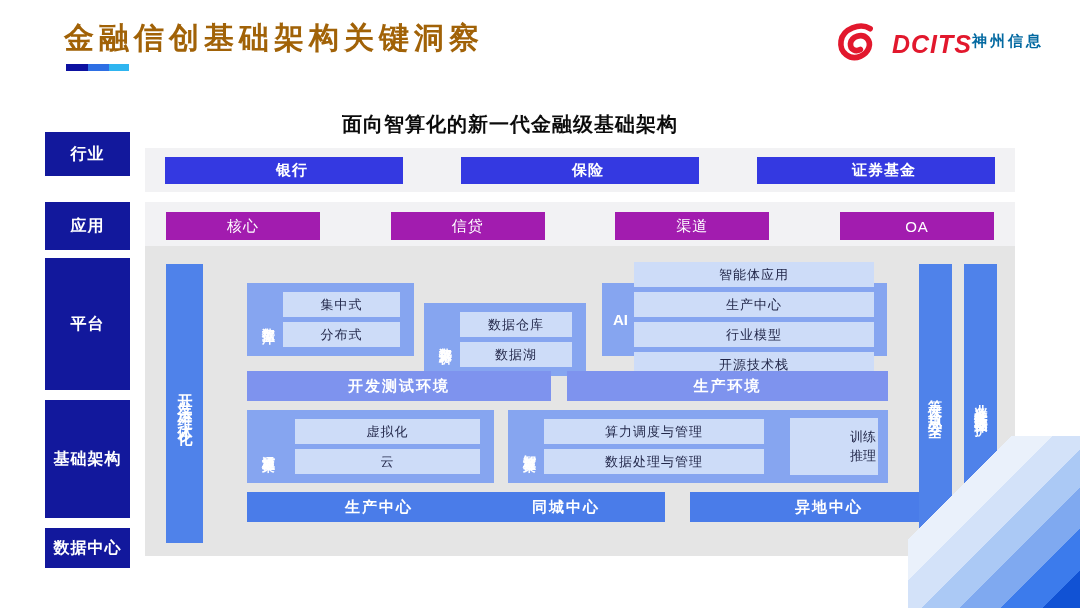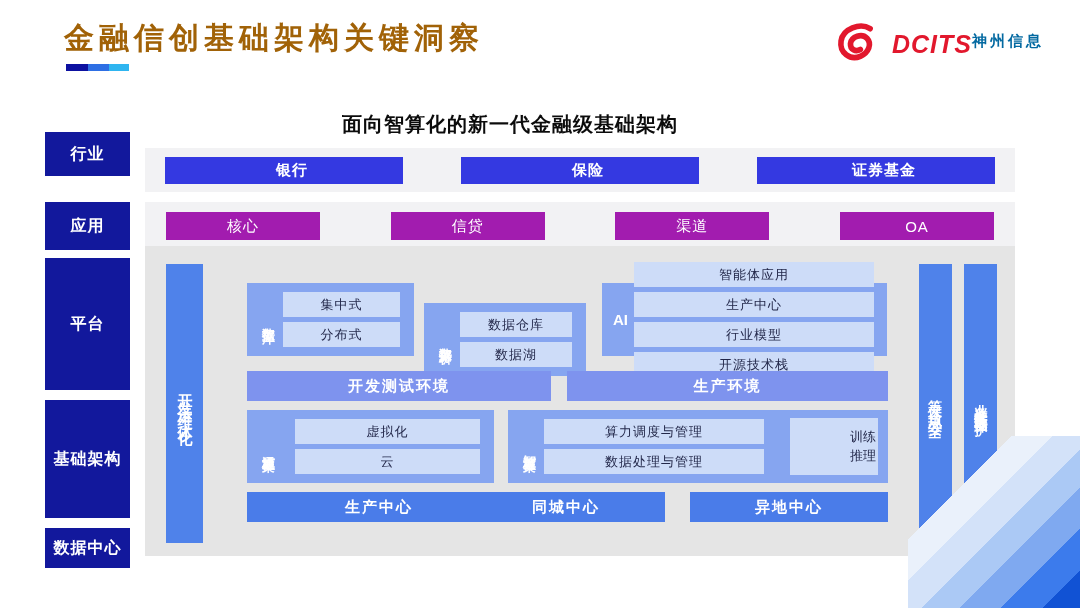--- a/index.html
+++ b/index.html
@@ -80,21 +80,21 @@
   .ic-side{width:88px;height:57px;background:#cddcf8;color:#23284a;font-size:13px;
            margin:0 10px 0 12px;display:flex;align-items:center;justify-content:flex-end;
            text-align:center;line-height:1.45;}
   .ic-side span{display:inline-block;width:30px;}
 
   .center-box{position:absolute;top:246px;height:30px;width:198px;background:#4a7ce9;color:#fff;
               font-weight:bold;font-size:15px;display:flex;align-items:center;justify-content:center;
               letter-spacing:2px;}
   #center-prod{left:102px;padding-left:33px;}
   #center-city{left:322px;}
-  #center-remote{left:545px;}
+  #center-remote{left:545px;padding-left:40px;}
 
   
   .decor{position:absolute;right:0;bottom:0;width:172px;height:172px;
     background:linear-gradient(135deg,
       rgba(255,255,255,0) 0%,  rgba(255,255,255,0) 30%,
       #eaf1fb 30%, #eaf1fb 42%,
       #d3e2f9 42%, #d3e2f9 54%,
       #abc9f5 54%, #abc9f5 65%,
       #7fa9f0 65%, #7fa9f0 77%,
       #3c7bec 77%, #3c7bec 89%,

